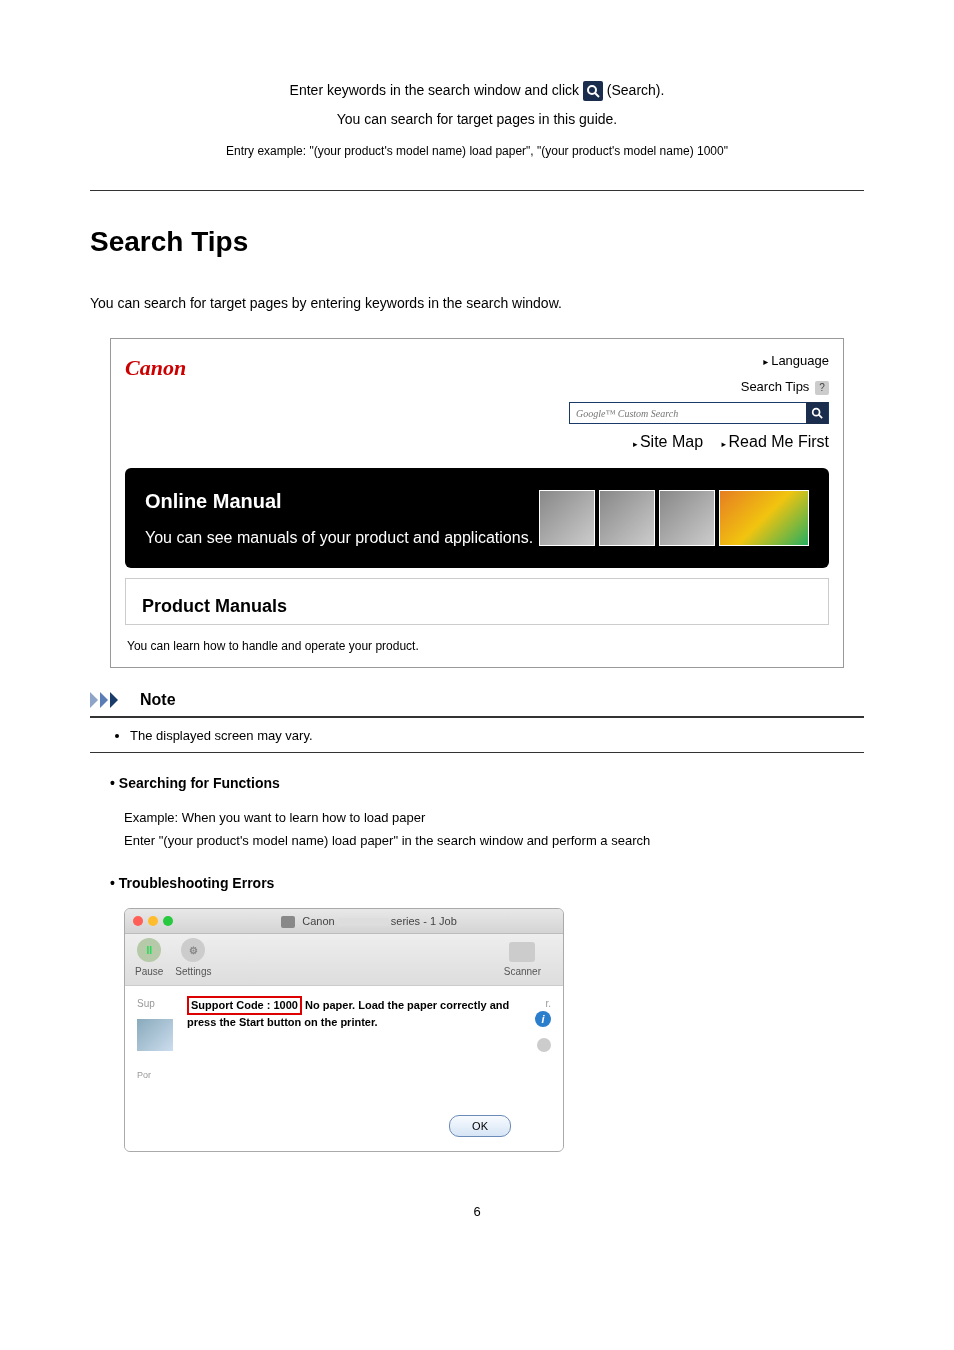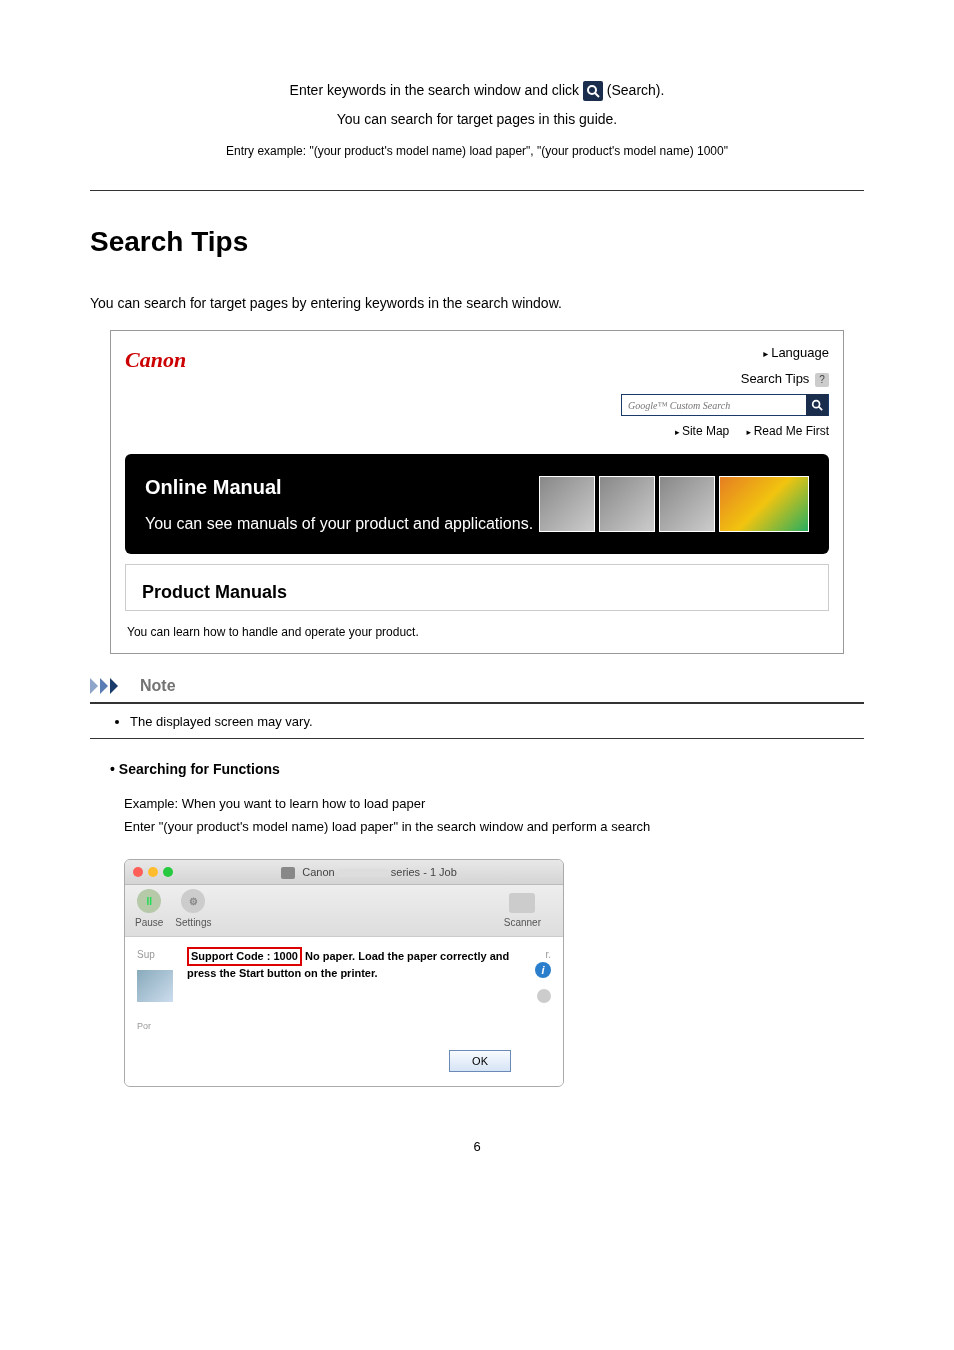--- a/index.html
+++ b/index.html
@@ -20,67 +20,67 @@
       display: inline-block;
       width: 20px; height: 20px;
       background: #1a2d4d;
       vertical-align: middle;
       border-radius: 2px;
       position: relative;
     }
     .search-icon-inline svg { position: absolute; top: 3px; left: 3px; }
     hr.divider { border: none; border-top: 1px solid #333; margin: 20px 0 30px 0; }
     h1.page-title { font-size: 28px; font-weight: bold; margin-bottom: 30px; }
-    .lead { margin-bottom: 16px; }
+    .lead { margin-bottom: 24px; }
     .browser-shot {
       border: 1px solid #999;
       background: #fff;
       padding: 12px 14px 8px 14px;
       margin: 10px 20px 20px 20px;
     }
     .bs-top { display: flex; justify-content: space-between; align-items: flex-start; }
     .canon-logo { color: #c00; font-weight: bold; font-style: italic; font-family: Georgia, serif; font-size: 22px; }
     .bs-right { text-align: right; font-size: 13px; }
     .lang-link { color: #000; }
     .lang-link::before { content: "▸ "; font-size: 10px; }
     .tips-link { display: block; margin-top: 6px; }
     .tips-q { display: inline-block; width: 14px; height: 14px; background: #ccc; color: #444; font-size: 10px; text-align: center; line-height: 14px; border-radius: 2px; margin-left: 2px; }
     .search-box {
       display: inline-flex; align-items: center;
       border: 1px solid #1a3a6a; margin-top: 6px; background: #fff;
-      width: 208px; height: 22px;
+      width: 260px; height: 22px;
     }
     .search-box input {
       border: none; outline: none; font-size: 10px; color: #999;
       padding: 2px 6px; flex: 1; font-style: italic;
       font-family: Georgia, serif;
     }
     .search-box .sbtn {
       width: 22px; height: 22px; background: #1a2d4d;
       display: flex; align-items: center; justify-content: center;
     }
-    .nav-links { margin-top: 6px; font-size: 12px; }
+    .nav-links { margin-top: 6px; font-size: 16px; }
     .nav-links span::before { content: "▸ "; font-size: 9px; }
     .nav-links span { margin-left: 14px; }
     .hero {
       background: #000; color: #fff; border-radius: 6px;
       padding: 18px 20px; margin: 14px 0 10px 0;
       display: flex; justify-content: space-between; align-items: center;
     }
     .hero-left { }
     .hero-title { font-size: 20px; font-weight: bold; margin-bottom: 10px; }
     .hero-sub { font-size: 16px; }
     .hero-imgs { display: flex; gap: 4px; }
     .thumb { width: 56px; height: 56px; background: linear-gradient(135deg,#888,#ccc); border: 1px solid #fff; }
     .thumb.flower { width: 90px; background: linear-gradient(135deg,#e67e22,#f1c40f,#27ae60); }
     .pm-card { border: 1px solid #ccc; border-radius: 0; padding: 14px 16px 4px 16px; margin-bottom: 6px; }
     .pm-title { font-size: 18px; font-weight: bold; }
     .pm-sub { font-size: 12px; margin-top: 12px; margin-left: 2px; margin-bottom: 4px; }
     .note-block { margin: 18px 0 8px 0; }
-    .note-header { display: flex; align-items: center; gap: 6px; font-size: 16px; font-weight: bold; color: #737373; }
+    .note-header { display: flex; align-items: center; gap: 6px; font-size: 16px; font-weight: bold; color: #000000; }
     .note-arrows svg { display: block; }
     .note-rule { border: none; border-top: 2px solid #333; margin: 4px 0 8px 0; }
     .note-rule-thin { border: none; border-top: 1px solid #333; margin: 6px 0 0 0; }
     .note-list { list-style: disc; margin-left: 40px; font-size: 13px; }
     .tips-list { list-style: none; margin: 20px 0 0 20px; }
     .tips-list > li { margin-bottom: 22px; }
     .tip-head { font-weight: bold; font-size: 14px; }
     .tip-head::before { content: "• "; }
     .tip-body { margin: 14px 0 0 14px; font-size: 13px; }
     .tip-body p { margin-bottom: 4px; }
@@ -108,21 +108,21 @@
     .err-left { width: 40px; font-size: 10px; color: #666; }
     .err-thumb { width: 36px; height: 32px; background: linear-gradient(135deg,#8ab,#cde); margin-top: 8px; }
     .err-msg { flex: 1; padding-top: 0; font-size: 11px; font-weight: bold; color: #000; line-height: 1.35; }
     .support-code { border: 2px solid #d00; padding: 0 2px; display: inline-block; }
     .err-right { width: 24px; text-align: right; }
     .info-i { display:inline-block; width:16px; height:16px; border-radius:50%; background:#2a7ecb; color:#fff; font-size:11px; text-align:center; line-height:16px; font-style: italic; font-weight:bold; }
     .recycle { display:inline-block; width:14px; height:14px; border-radius:50%; background:#ccc; margin-top: 10px; }
     .sup-label { color: #999; font-size: 10px; margin-bottom: 2px; }
     .por-label { color: #999; font-size: 9px; margin-top: 18px; }
     .ok-row { text-align: right; margin-top: 16px; padding-right: 40px; }
-    .ok-btn { display:inline-block; padding: 2px 22px; border: 1px solid #6a8ab8; border-radius: 0; background: linear-gradient(#f8fbff,#d6e4f5); font-size: 11px; }
+    .ok-btn { display:inline-block; padding: 2px 22px; border: 1px solid #6a8ab8; border-radius: 10px; background: linear-gradient(#f8fbff,#d6e4f5); font-size: 11px; margin-top: 16px; }
     .page-num { text-align: center; margin-top: 50px; font-size: 13px; }
   </style>
 </head>
 <body>
 
 <div class="intro">
   <div class="intro-line1">
     <span>Enter keywords in the search window and click </span><span class="search-icon-inline"><svg width="14" height="14" viewBox="0 0 14 14">
           <circle cx="6" cy="6" r="4" fill="none" stroke="#fff" stroke-width="2"></circle>
           <line x1="9" y1="9" x2="13" y2="13" stroke="#fff" stroke-width="2"></line>
@@ -197,20 +197,21 @@
 
 <ul class="tips-list">
   <li>
     <div class="tip-head">Searching for Functions</div>
     <div class="tip-body">
       <p class="gap">Example: When you want to learn how to load paper</p>
       <p>Enter "(your product's model name) load paper" in the search window and perform a search</p>
     </div>
   </li>
   <li>
+    <div class="tip-head">Troubleshooting Errors</div>
 
     <div class="error-shot">
       <div class="mac-titlebar">
         <div class="traffic">
           <div class="dot r"></div>
           <div class="dot y"></div>
           <div class="dot g"></div>
         </div>
         <div class="tb-title">
           <span class="printers-icon"></span>

